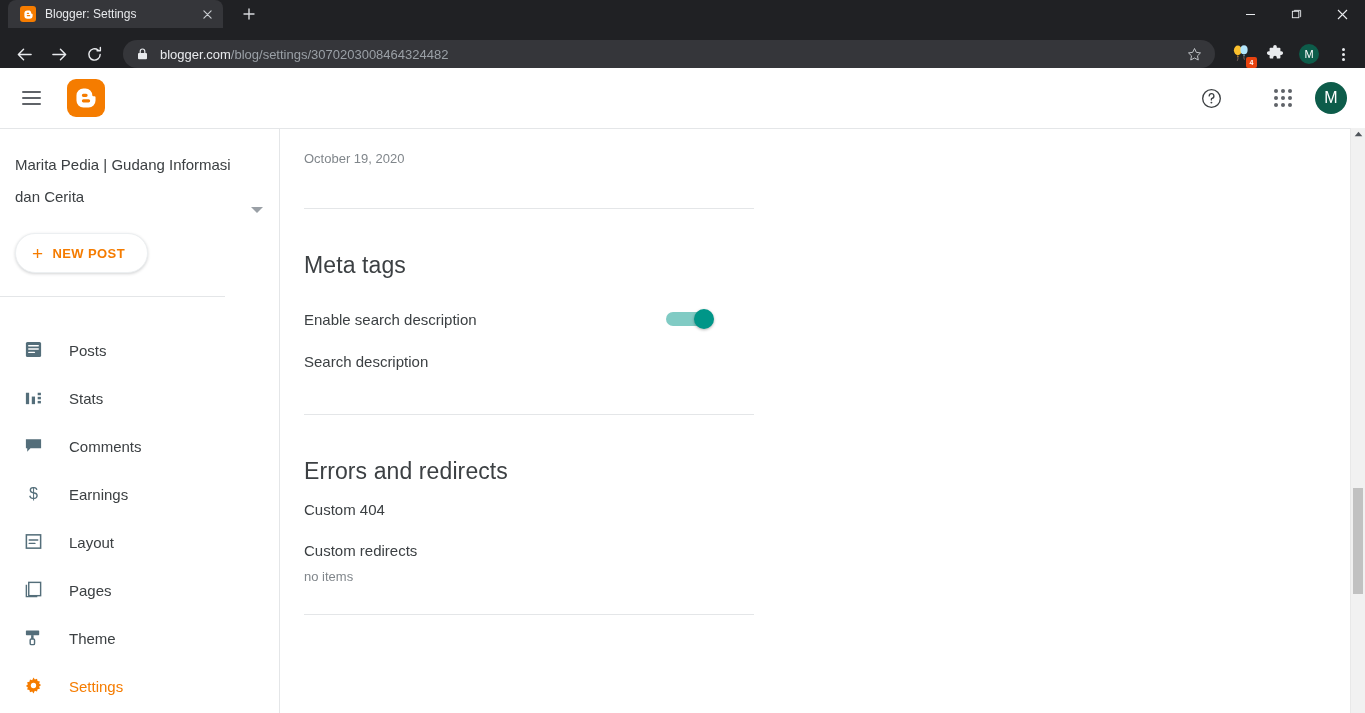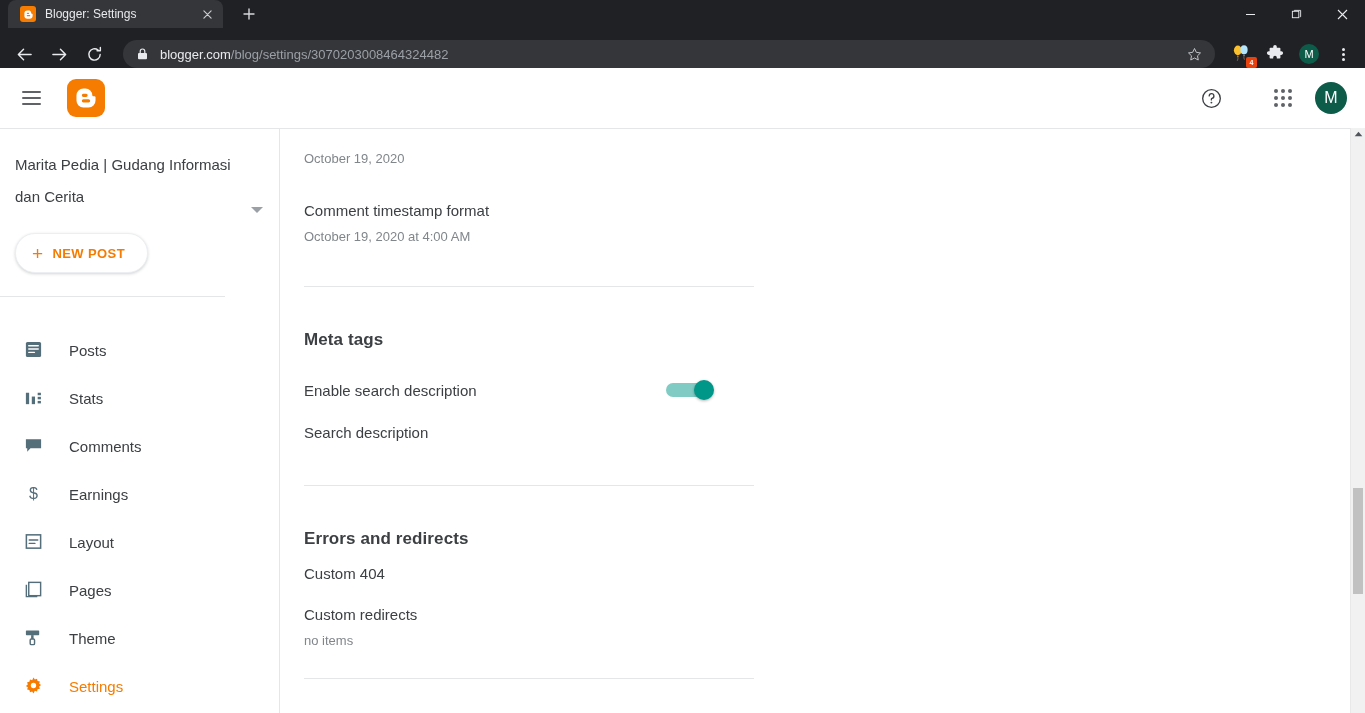--- a/index.html
+++ b/index.html
@@ -243,21 +243,21 @@
     border-top: 1px solid #e4e6e8;
     overflow: hidden;
     position: relative;
     background: #fff;
   }
   .content-inner {
     padding: 22px 0 0 24px;
     width: 450px;
   }
   .sec-title {
-    font-size: 17px; color: #3c4043; font-weight: 700;
+    font-size: 23px; color: #3c4043; font-weight: 400;
     letter-spacing: 0.1px;
   }
   .row-label {
     font-size: 15px; color: #3c4043;
   }
   .row-value {
     font-size: 13px; color: #80868b;
   }
   .setting-row {
     display: flex; align-items: center;
@@ -560,26 +560,22 @@
           </span>
           <span>Reading List</span>
         </div>
 
       </div>
     </div>
 
     <div class="content-scroll">
       <div class="content-inner">
 
-        <div class="row-value" style="margin-bottom:36px">October 19, 2020</div>
-
-        <div>
-          <div class="row-label">Comment timestamp format</div>
-          <div class="row-value" style="margin-top:10px">October 19, 2020 at 4:00 AM</div>
-        </div>
+        <div class="row-value" style="margin-bottom:28px">October 19, 2020</div>
+
 
         <div class="hr" style="margin-top:42px"></div>
 
         <div class="sec-title" style="margin-top:43px">Meta tags</div>
 
         <div class="setting-row" style="margin-top:30px">
           <span class="row-label">Enable search description</span>
           <span class="toggle">
             <span class="toggle-track"></span>
             <span class="toggle-knob"></span>

